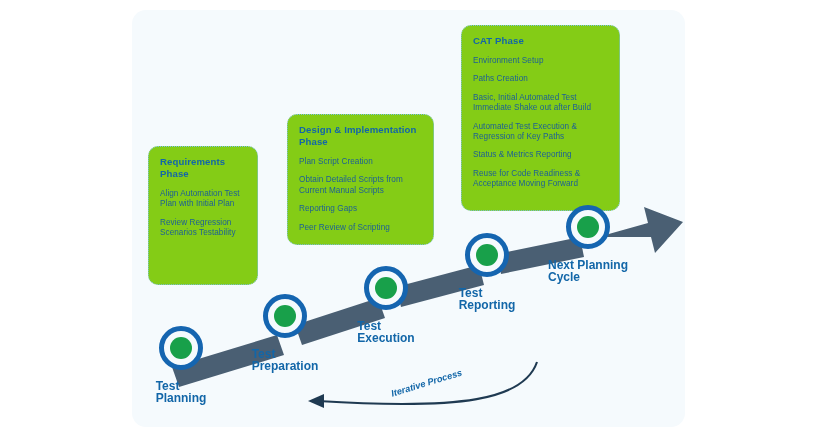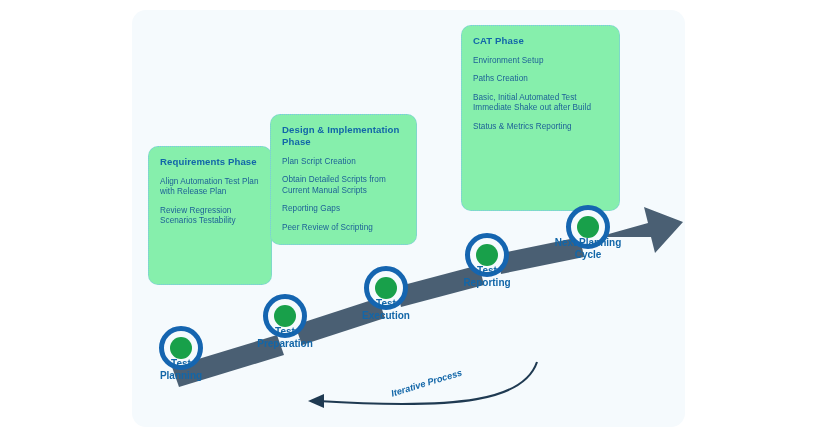--- a/index.html
+++ b/index.html
@@ -20,21 +20,21 @@
     top: 10px;
     width: 553px;
     height: 417px;
     background: #f5fafd;
     border-radius: 14px;
     overflow: hidden;
   }
   
   .phase-box {
     position: absolute;
-    background: #86efac;
+    background: #84cc16;
     border: 1.6px dotted #79c2e8;
     border-radius: 10px;
     box-sizing: border-box;
     padding: 9px 11px 10px 11px;
   }
   .phase-title {
     color: #1266a8;
     font-weight: bold;
     font-size: 9.6px;
     line-height: 12px;
@@ -43,22 +43,22 @@
   }
   .phase-item {
     color: #1c5f96;
     font-size: 8.2px;
     line-height: 10.4px;
     margin-bottom: 8px;
     letter-spacing: .05px;
   }
   .phase-item:last-child { margin-bottom: 0; }
 
-  #box-requirements { left: 16px;  top: 136px; width: 124px; height: 139px; }
-  #box-design       { left: 138px; top: 104px; width: 147px; height: 131px; }
+  #box-requirements { left: 16px;  top: 136px; width: 110px; height: 139px; }
+  #box-design       { left: 155px; top: 104px; width: 147px; height: 131px; }
   #box-cat          { left: 329px; top: 15px;  width: 159px; height: 186px; }
 
   
   #track-svg {
     position: absolute;
     left: 0; top: 0;
     width: 553px; height: 417px;
   }
 
   
@@ -78,28 +78,27 @@
   }
   .dot {
     position: absolute;
     left: 11px; top: 11px;
     width: 22px; height: 22px;
     border-radius: 50%;
     background: #18a04a;
   }
   .node-label {
     position: absolute;
-    top: 32px;
+    top: 54px;
     left: 50%;
     transform: translateX(-50%);
     white-space: nowrap;
-    text-align: center;
     color: #1266a8;
     font-weight: bold;
-    font-size: 10px;
+    font-size: 12px;
     line-height: 12.4px;
   }
 
   #node-1 { left: 49px;  top: 338px; }
   #node-2 { left: 153px; top: 306px; }
   #node-3 { left: 254px; top: 278px; }
   #node-4 { left: 355px; top: 245px; }
   #node-5 { left: 456px; top: 217px; }
 
   
@@ -132,38 +131,40 @@
       <polygon points="466,227 516,213 512,197 551,212 523,243 519,227"></polygon>
     </g>
     <g fill="none" stroke="#1f3a52" stroke-width="2.1">
       <path d="M 405,352 C 392,390 330,400 186,391"></path>
       <polygon points="192,384 176,391 192,398" fill="#1f3a52" stroke="none"></polygon>
     </g>
   </svg>
 
   <div class="phase-box" id="box-requirements">
     <div class="phase-title">Requirements Phase</div>
-    <div class="phase-item">Align Automation Test Plan with Release Plan</div>
+    <div class="phase-item">Align Automation Test Plan with Initial Plan</div>
     <div class="phase-item">Review Regression Scenarios Testability</div>
   </div>
 
   <div class="phase-box" id="box-design">
     <div class="phase-title">Design &amp; Implementation Phase</div>
     <div class="phase-item">Plan Script Creation</div>
     <div class="phase-item">Obtain Detailed Scripts from Current Manual Scripts</div>
     <div class="phase-item">Reporting Gaps</div>
     <div class="phase-item">Peer Review of Scripting</div>
   </div>
 
   <div class="phase-box" id="box-cat">
     <div class="phase-title">CAT Phase</div>
     <div class="phase-item">Environment Setup</div>
     <div class="phase-item">Paths Creation</div>
     <div class="phase-item">Basic, Initial Automated Test Immediate Shake out after Build</div>
+    <div class="phase-item">Automated Test Execution &amp; Regression of Key Paths</div>
     <div class="phase-item">Status &amp; Metrics Reporting</div>
+    <div class="phase-item">Reuse for Code Readiness &amp; Acceptance Moving Forward</div>
   </div>
 
   <div class="node" id="node-1">
     <div class="ring"></div>
     <div class="dot"></div>
     <div class="node-label">Test<br>Planning</div>
   </div>
 
   <div class="node" id="node-2">
     <div class="ring"></div>

